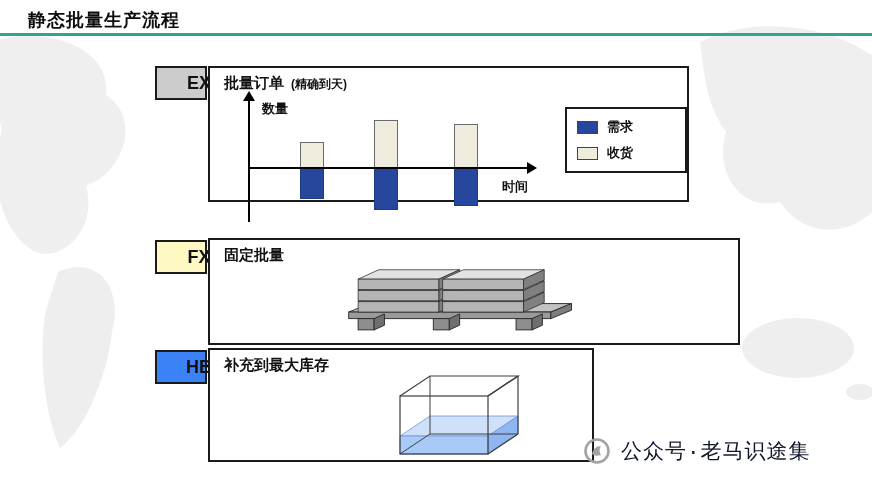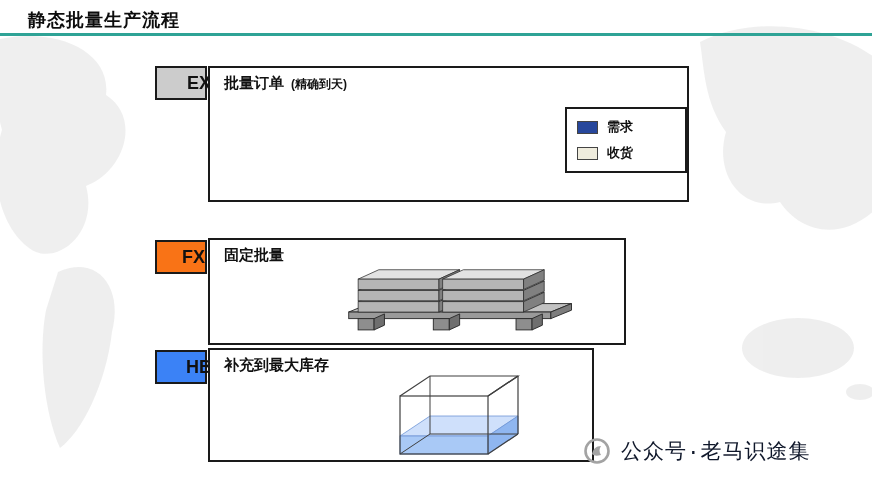--- a/index.html
+++ b/index.html
@@ -16,21 +16,21 @@
 
   .code-box {
     position:absolute; width:52px; height:34px; background:#cccccc;
     border:2px solid #1a1a1a; display:flex; align-items:center; justify-content:center;
     font-size:18px; font-weight:bold;padding-left:36px;
   }
   .panel { position:absolute; background:#ffffff; border:2px solid #1a1a1a; }
   #code-ex { left:155px; top:66px; }
   #panel-ex { left:208px; top:66px; width:481px; height:136px; }
   #code-fx { left:155px; top:240px; }
-  #panel-fx { left:208px; top:238px; width:418px; height:107px; }
+  #panel-fx { left:208px; top:238px; width:532px; height:107px; }
   #code-hb { left:155px; top:350px; }
   #panel-hb { left:208px; top:348px; width:386px; height:114px; }
 
   .panel-title-row { position:absolute; left:14px; top:6px; display:flex; align-items:baseline; }
   .panel-title { font-size:15px; font-weight:bold; }
   .panel-subtitle { font-size:12px; font-weight:bold; margin-left:7px; }
 
   
   .chart { position:absolute; left:18px; top:26px; width:335px; height:132px; }
   .axis-y { position:absolute; left:20px; top:6px; width:2px; height:122px; background:#000; z-index:3; }
@@ -81,33 +81,51 @@
   <div class="accent-line" style="background-color: rgb(47, 163, 150);"></div>
 
   <div class="code-box" id="code-ex" style="background-color: rgb(204, 204, 204);">
     <span>EX</span>
   </div>
   <div class="panel" id="panel-ex">
     <div class="panel-title-row">
       <span class="panel-title">批量订单</span>
       <span class="panel-subtitle">(精确到天)</span>
     </div>
+    <div class="chart">
+      <div class="bars-layer" id="chart-bars">
+          <div class="bar bar-receipt" style="left: 72px; width: 24px; top: 48px; height: 26px; background: rgb(239, 236, 221);"></div>
+          <div class="bar bar-receipt" style="left: 146px; width: 24px; top: 26px; height: 48px; background: rgb(239, 236, 221);"></div>
+          <div class="bar bar-receipt" style="left: 226px; width: 24px; top: 30px; height: 44px; background: rgb(239, 236, 221);"></div>
+          <div class="bar bar-demand" style="left: 72px; width: 24px; top: 74px; height: 31px; background: rgb(39, 71, 156);"></div>
+          <div class="bar bar-demand" style="left: 146px; width: 24px; top: 74px; height: 42px; background: rgb(39, 71, 156);"></div>
+          <div class="bar bar-demand" style="left: 226px; width: 24px; top: 74px; height: 38px; background: rgb(39, 71, 156);"></div>
+        </div>
+      <div class="axis-y">
+        <div class="arrow-up"></div>
+      </div>
+      <div class="axis-x">
+        <div class="arrow-right"></div>
+      </div>
+      <div class="ylabel">数量</div>
+      <div class="xlabel">时间</div>
+    </div>
     <div class="legend">
       <div class="legend-row">
         <span class="swatch" style="background-color: rgb(39, 71, 156);"></span>
         <span class="legend-label">需求</span>
       </div>
       <div class="legend-row">
         <span class="swatch" style="background-color: rgb(239, 236, 221);"></span>
         <span class="legend-label">收货</span>
       </div>
     </div>
   </div>
 
-  <div class="code-box" id="code-fx" style="background-color: #f97316; justify-content: flex-end;">
+  <div class="code-box" id="code-fx" style="background-color: #fef9c3;">
     <span>FX</span>
   </div>
   <div class="panel" id="panel-fx">
     <div class="panel-title-row">
       <span class="panel-title">固定批量</span>
     </div>
     <div class="pallet-wrap">
       <svg viewBox="0 0 260 100">
 
         <polygon points="18,66 40,57 255,57 233,66" fill="#c2c2c2" stroke="#2b2b2b" stroke-width="1"></polygon>

